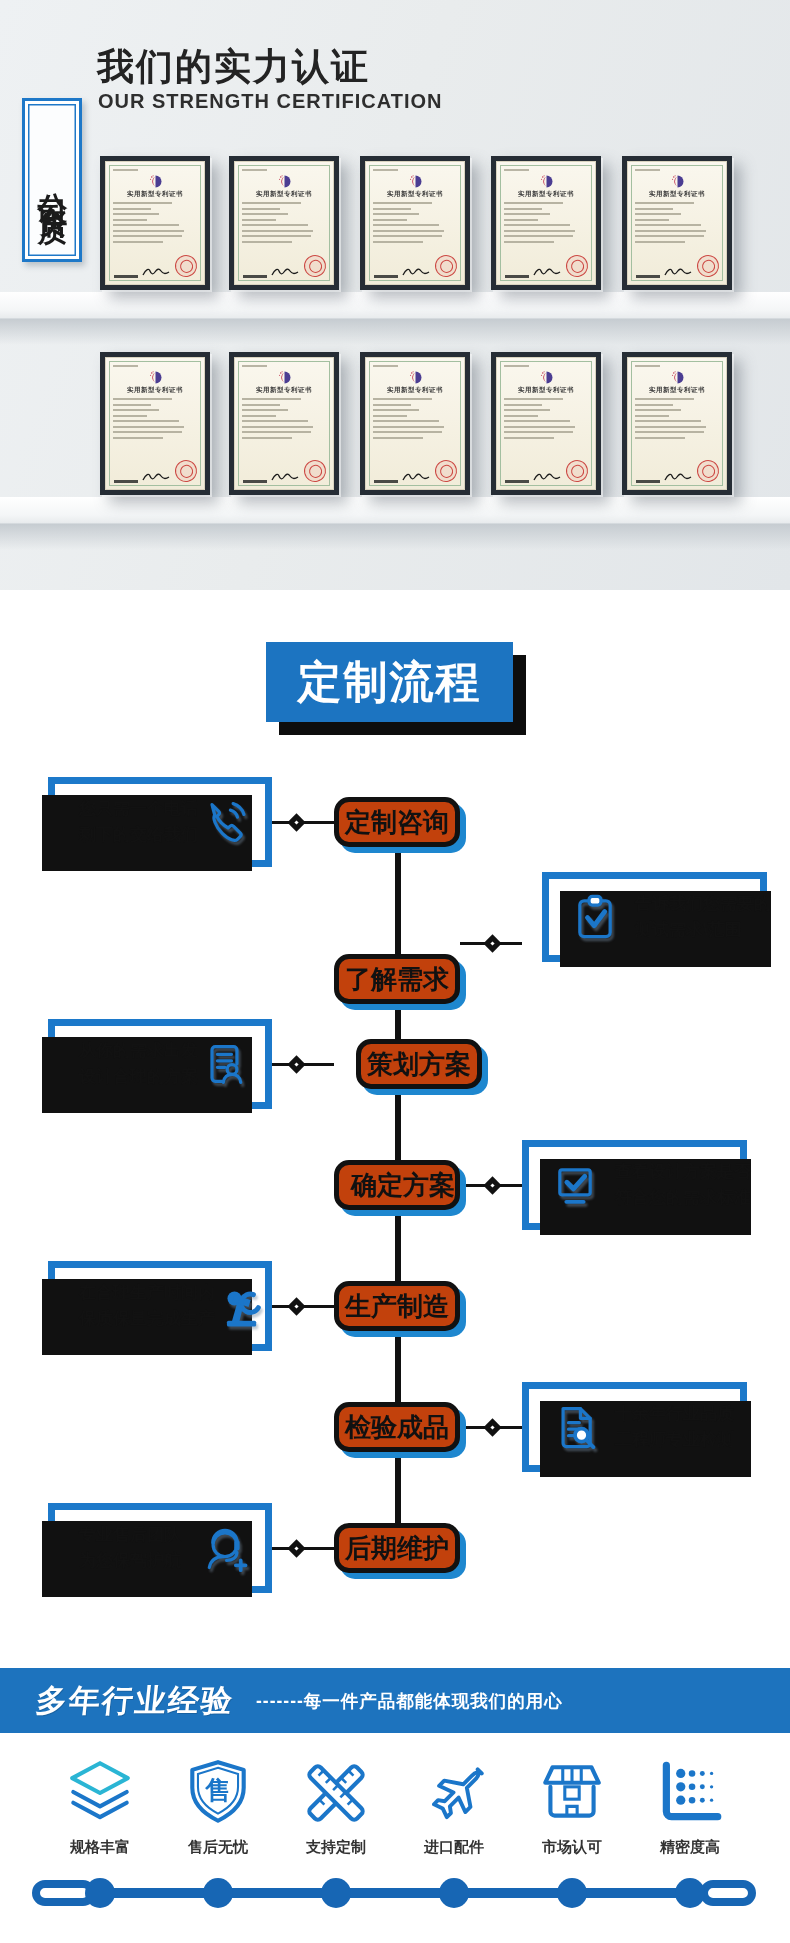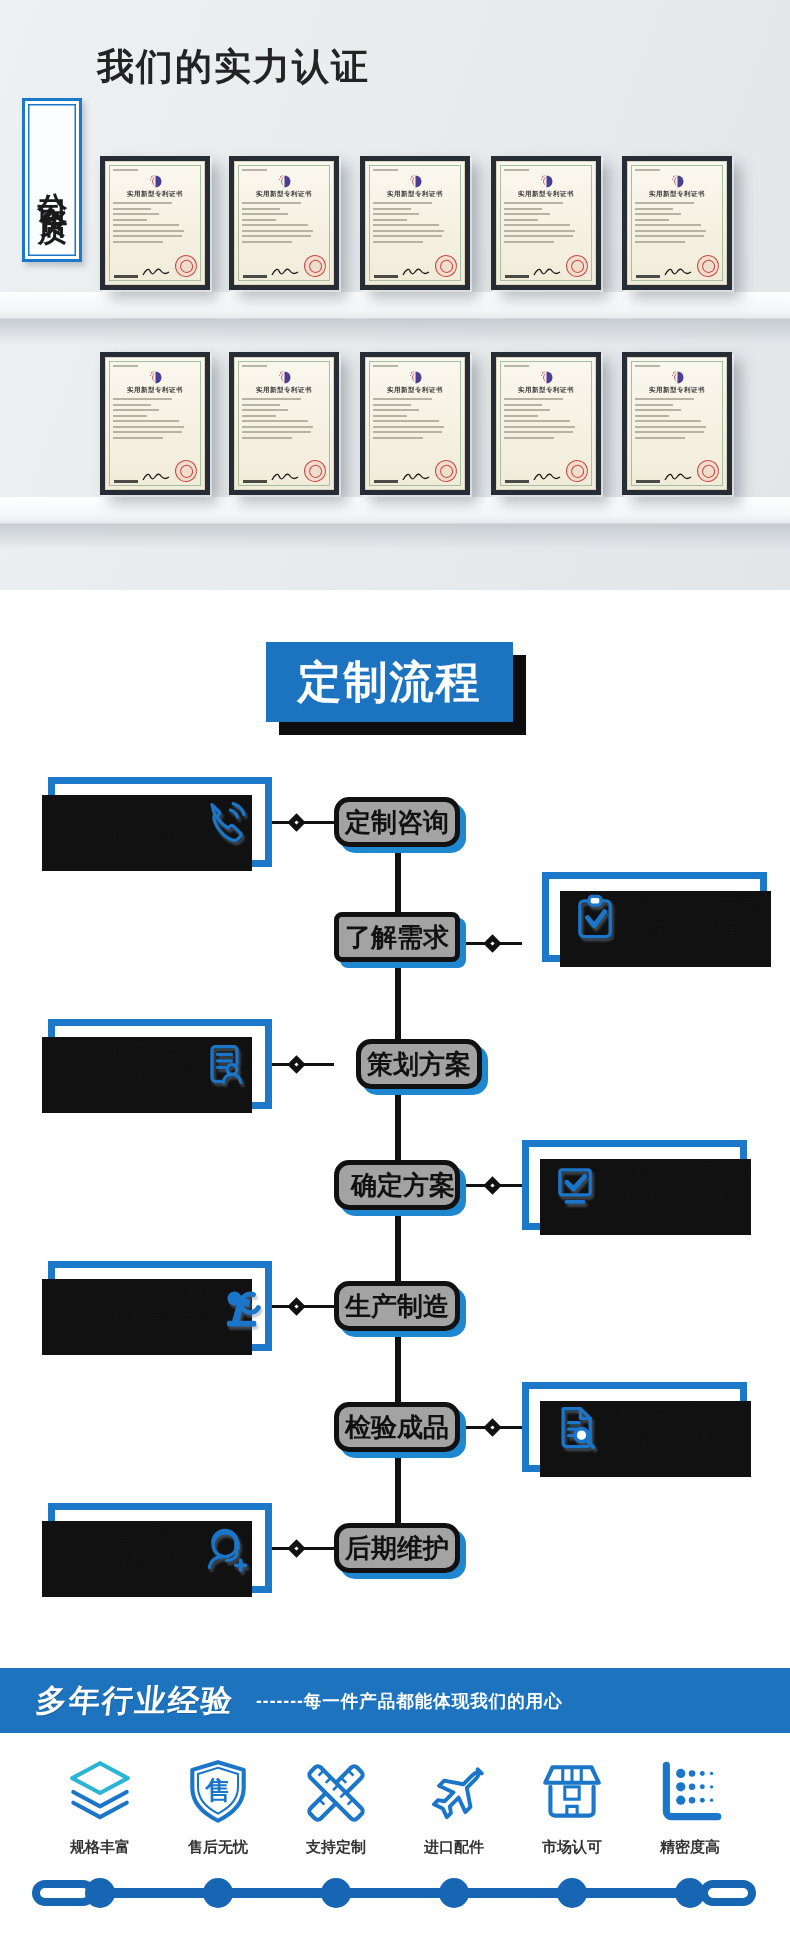--- a/index.html
+++ b/index.html
@@ -38,21 +38,21 @@
   .cert-seal{position:absolute;right:7px;bottom:7px;width:20px;height:20px;border:1.5px solid #cc4а43;
     border:1.5px solid #cc4843;border-radius:50%;background:rgba(225,90,75,.10);transform:rotate(-12deg);}
   .cert-seal::after{content:"";position:absolute;inset:3.5px;border:1px solid #cc4843;border-radius:50%;}
 
   
   .banner{position:absolute;left:266px;top:642px;width:247px;height:80px;background:#1c74c1;
     box-shadow:13px 13px 0 #0d0d0d;display:flex;align-items:center;justify-content:center;}
   .banner span{font-size:44px;font-weight:700;color:#fff;letter-spacing:2px;}
 
   .vline{position:absolute;background:#111;z-index:1;}
-  .flow-node{position:absolute;width:126px;height:50px;box-sizing:border-box;background:#a3a3a3;
+  .flow-node{position:absolute;width:126px;height:50px;box-sizing:border-box;background:#c2410c;
     border:5px solid #111;border-radius:15px;box-shadow:6px 6px 0 #1e87cf;z-index:2;
     display:flex;align-items:center;justify-content:center;text-align:right;}
   .flow-node span{font-size:26px;font-weight:700;color:#111;white-space:nowrap;}
   .conn-line{position:absolute;height:3px;background:#111;z-index:1;}
   .conn-diamond{position:absolute;width:13px;height:13px;background:#111;transform:rotate(45deg);z-index:2;}
   .conn-diamond::after{content:"";position:absolute;inset:5px;background:#fff;}
   .note-box{position:absolute;width:224px;height:90px;box-sizing:border-box;background:#fff;
     border:7px solid #1c79ca;display:flex;align-items:center;z-index:2;}
   .note-box::before{content:"";position:absolute;width:100%;height:100%;background:#111;z-index:-1;}
   .note-box.left::before{left:-13px;top:11px;}
@@ -76,20 +76,21 @@
   .tl-dot{position:absolute;top:1878px;width:30px;height:30px;border-radius:50%;background:#1766b4;}
 </style>
 </head>
 <body>
 
 <div id="app">
 
   <section id="certification">
     <div id="wall-bg"></div>
     <h1 class="title">我们的实力认证</h1>
+    <div class="subtitle">OUR STRENGTH CERTIFICATION</div>
     <div class="ledge" style="top:292px"></div>
     <div class="ledge" style="top:497px"></div>
     <div class="badge">
       <span>公司资质</span>
     </div>
     <div id="shelf-row-1">
         <div class="cert-frame row1" style="left: 100px; top: 156px;">
           <div class="cert-paper">
             <div class="cert-refline"></div>
             <svg class="cert-logo" viewBox="0 0 20 20">
@@ -389,21 +390,21 @@
           <div class="note-text">
             <div>您只需一个电话</div>
             <div>剩下的交给我们</div>
           </div>
           <svg class="note-icon" viewBox="0 0 48 48">
             <path fill="none" stroke="#1b76c9" stroke-width="3" stroke-linecap="round" stroke-linejoin="round" d="M12 8 L18 14 C19 15 19 16.5 18 17.5 L16.5 19 C18.5 23 23 27.5 27 29.5 L28.5 28 C29.5 27 31 27 32 28 L38 34 C39 35 39 36.5 38 37.5 L35.5 40 C33.5 42 28 41 21.5 34.5 C15 28 12.5 20 14.5 17.5 Z"></path>
             <path fill="none" stroke="#1b76c9" stroke-width="3" stroke-linecap="round" stroke-linejoin="round" d="M29 13a9 9 0 0 1 6.5 6.5"></path>
             <path fill="none" stroke="#1b76c9" stroke-width="3" stroke-linecap="round" stroke-linejoin="round" d="M31.5 7a15 15 0 0 1 10 10"></path>
           </svg>
         </div>
-        <div class="flow-node" style="left: 334px; top: 912px; border-radius: 8px;">
+        <div class="flow-node" style="left: 334px; top: 954px;">
           <span>了解需求</span>
         </div>
         <div class="conn-line" style="left: 460px; top: 941.5px; width: 62px;"></div>
         <div class="conn-diamond" style="left: 486px; top: 936.5px;"></div>
         <div class="note-box right" style="left: 522px; top: 872px; width: 225px; margin-left: 20px;">
           <svg class="note-icon" viewBox="0 0 48 48">
             <rect fill="none" stroke="#1b76c9" stroke-width="3" stroke-linecap="round" stroke-linejoin="round" x="10" y="9" width="28" height="33" rx="4"></rect>
             <rect fill="#fff" stroke="#1b76c9" stroke-width="3" x="18.5" y="5" width="11" height="8" rx="3"></rect>
             <path fill="none" stroke="#1b76c9" stroke-width="4.5" stroke-linecap="round" stroke-linejoin="round" d="M17 24.5l6.2 7.5L33 19"></path>
           </svg>

